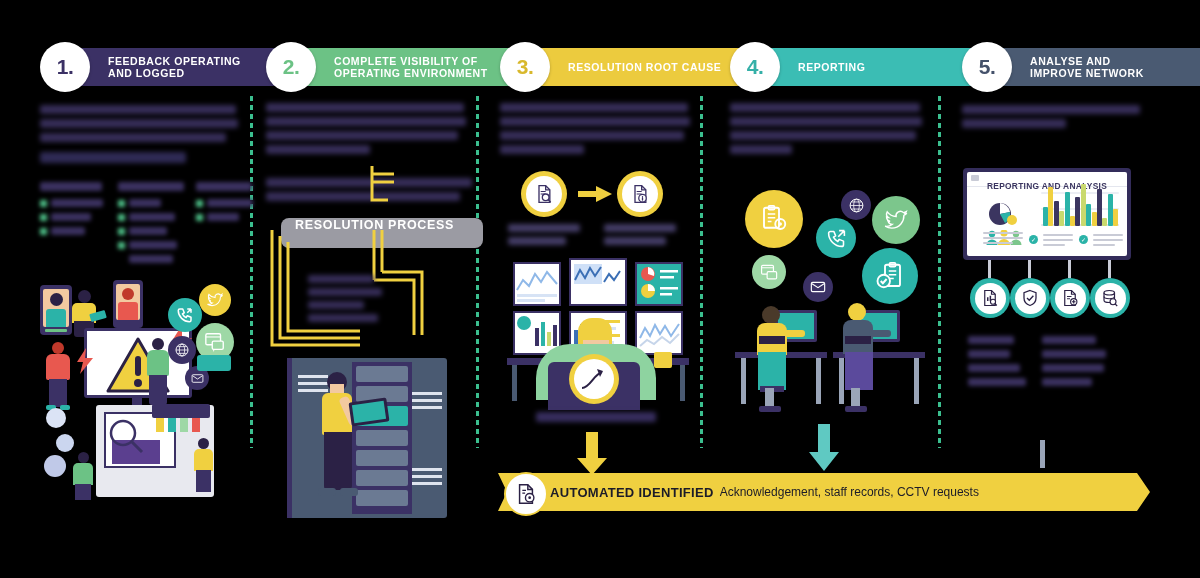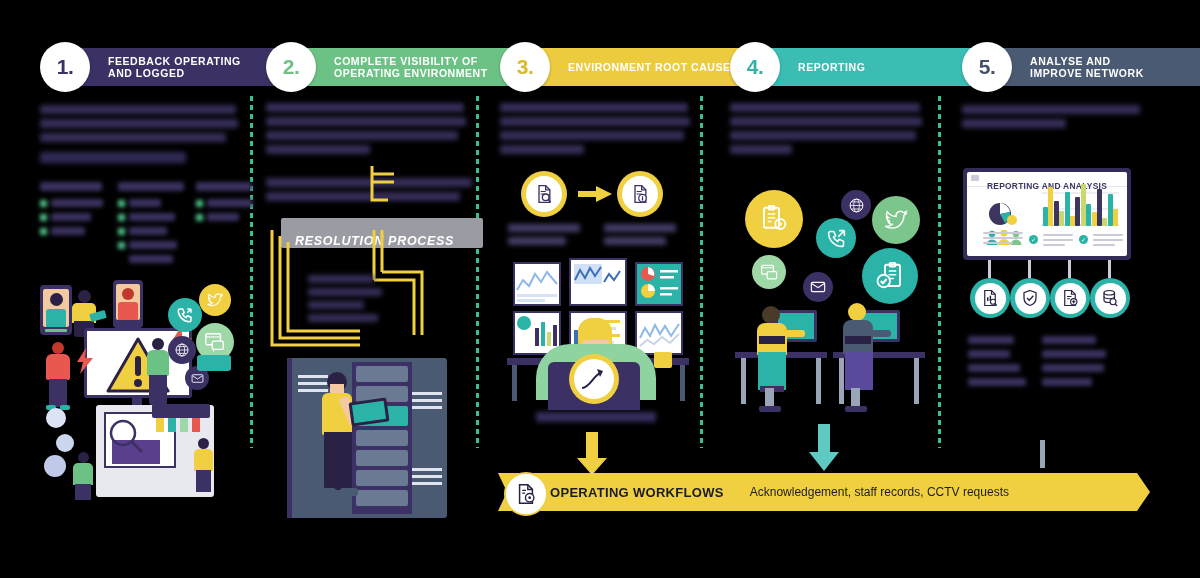--- a/index.html
+++ b/index.html
@@ -24,30 +24,30 @@
   .blur{position:absolute;filter:blur(2.4px);}
   .bl{height:9px;border-radius:2px;margin-bottom:5px;background:#3b3160;opacity:.92;}
   .hd{height:10px;border-radius:2px;margin-bottom:7px;background:#2f2a55;}
   .bullet-col{position:absolute;filter:blur(2.3px);}
   .bcap{height:9px;border-radius:2px;background:#3b3160;margin-bottom:8px;}
   .brow{display:flex;align-items:flex-start;gap:4px;margin-bottom:6px;}
   .bdot{width:7px;height:7px;border-radius:1px;background:#4fc28a;flex:0 0 7px;margin-top:1px;}
   .btxt{height:8px;border-radius:2px;background:#3b3160;}
 
   
-  .plate{position:absolute;display:flex;align-items:flex-end;border-radius:2px;font-style:italic;}
+  .plate{position:absolute;display:flex;align-items:flex-start;border-radius:8px;}
   .res-proc{background:#9b9ba3;color:#ffffff;font-size:12.5px;font-weight:bold;letter-spacing:.7px;
      padding:0 14px;height:30px;}
 
   
   #banner{position:absolute;left:498px;top:473px;width:652px;height:38px;background:#f0d040;
      clip-path:polygon(0 0, calc(100% - 13px) 0, 100% 50%, calc(100% - 13px) 100%, 0 100%, 9px 50%);
      display:flex;align-items:center;padding-left:52px;box-sizing:border-box;}
   #banner .b-strong{font-size:13px;font-weight:bold;color:#1c1c28;letter-spacing:.3px;}
-  #banner .b-rest{font-size:12px;color:#1c1c28;margin-left:26px;}
+  #banner .b-rest{font-size:12px;color:#1c1c28;margin-left:6px;}
   #banner-icon{position:absolute;left:504px;top:472px;width:40px;height:40px;border-radius:50%;
      background:#fff;border:2px solid #f0d040;display:flex;align-items:center;justify-content:center;}
 
   
   .badge{position:absolute;border-radius:50%;display:flex;align-items:center;justify-content:center;}
   .ring{position:absolute;border-radius:50%;background:#fff;display:flex;align-items:center;justify-content:center;}
 
   
   .sq{position:absolute;}
   .rnd{position:absolute;border-radius:50%;}
@@ -306,21 +306,21 @@
     <div class="sq" style="left:344px;top:396px;width:10px;height:30px;background:#f2c9a0;border-radius:4px;transform:rotate(-24deg);"></div>
     <div class="sq" style="left:324px;top:432px;width:28px;height:58px;background:#2b2145;border-radius:0 0 4px 4px;"></div>
     <div class="sq" style="left:318px;top:488px;width:18px;height:8px;background:#4a5a72;border-radius:3px;"></div>
     <div class="sq" style="left:340px;top:488px;width:18px;height:8px;background:#4a5a72;border-radius:3px;"></div>
     <div class="sq" style="left:350px;top:400px;width:38px;height:24px;background:#2b2145;border-radius:2px;transform:rotate(-8deg);"></div>
     <div class="sq" style="left:353px;top:403px;width:32px;height:18px;background:#2bb3a8;transform:rotate(-8deg);"></div>
   </div>
 
   <div class="step-head" style="left:500px;top:48px;">
     <div class="step-bar" style="background:#eccb3e;width:180px;">
-      <div class="step-title">ENVIRONMENT ROOT CAUSE</div>
+      <div class="step-title">RESOLUTION ROOT CAUSE</div>
     </div>
     <div class="step-num" style="color:#d8b82c;">3.</div>
   </div>
 
   <div class="blur" style="left:500px;top:103px;width:190px;">
     <div class="bl" style="width:188px"></div>
     <div class="bl" style="width:190px"></div>
     <div class="bl" style="width:184px"></div>
     <div class="bl" style="width:84px"></div>
   </div>
@@ -671,21 +671,21 @@
     <div class="brow">
         <div class="btxt" style="width:62px"></div>
       </div>
     <div class="brow">
         <div class="btxt" style="width:50px"></div>
       </div>
   </div>
   <div class="sq" style="left:1040px;top:440px;width:5px;height:28px;background:#9aa5b8;"></div>
 
   <div id="banner">
-    <span class="b-strong">OPERATING WORKFLOWS</span>
+    <span class="b-strong">AUTOMATED IDENTIFIED</span>
     <span class="b-rest">Acknowledgement, staff records, CCTV requests</span>
   </div>
   <div id="banner-icon">
     <svg width="22" height="22" viewBox="0 0 24 24">
         <path d="M5 2h9l5 5v15H5z" fill="none" stroke="#2b2145" stroke-width="1.6"></path>
         <path d="M14 2v5h5" fill="none" stroke="#2b2145" stroke-width="1.6"></path>
         <path d="M8 8h4M8 11h3" stroke="#2b2145" stroke-width="1.3"></path>
         <circle cx="16" cy="16" r="4.6" fill="#fff" stroke="#2b2145" stroke-width="1.5"></circle>
         <circle cx="16" cy="16" r="1.5" fill="#2b2145"></circle>
       </svg>

